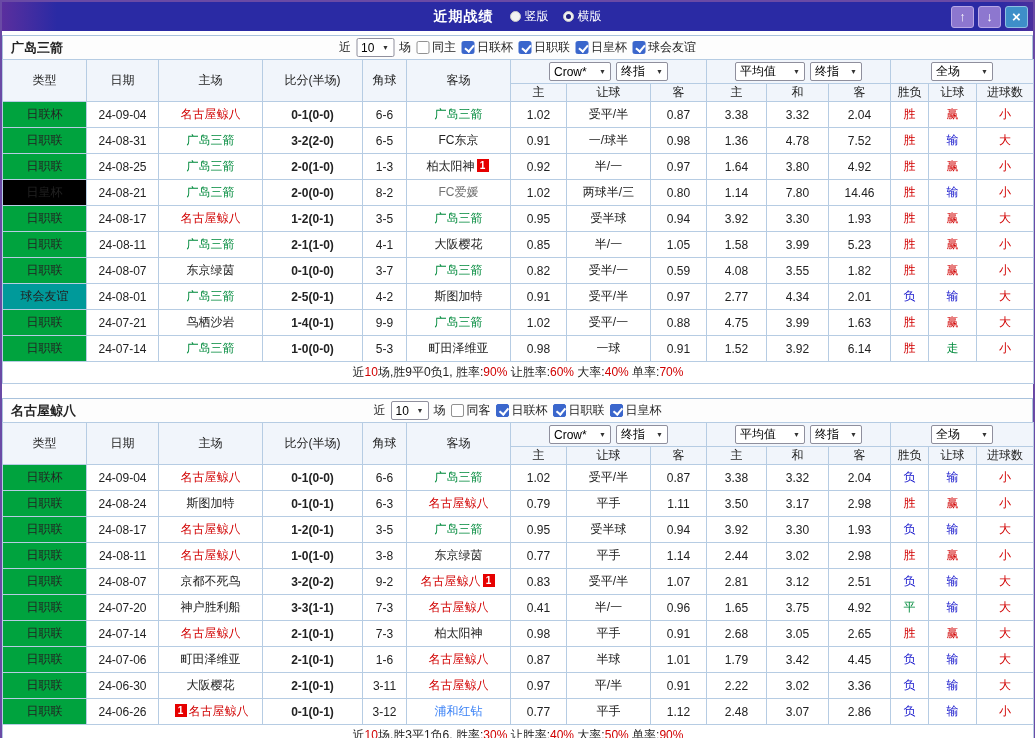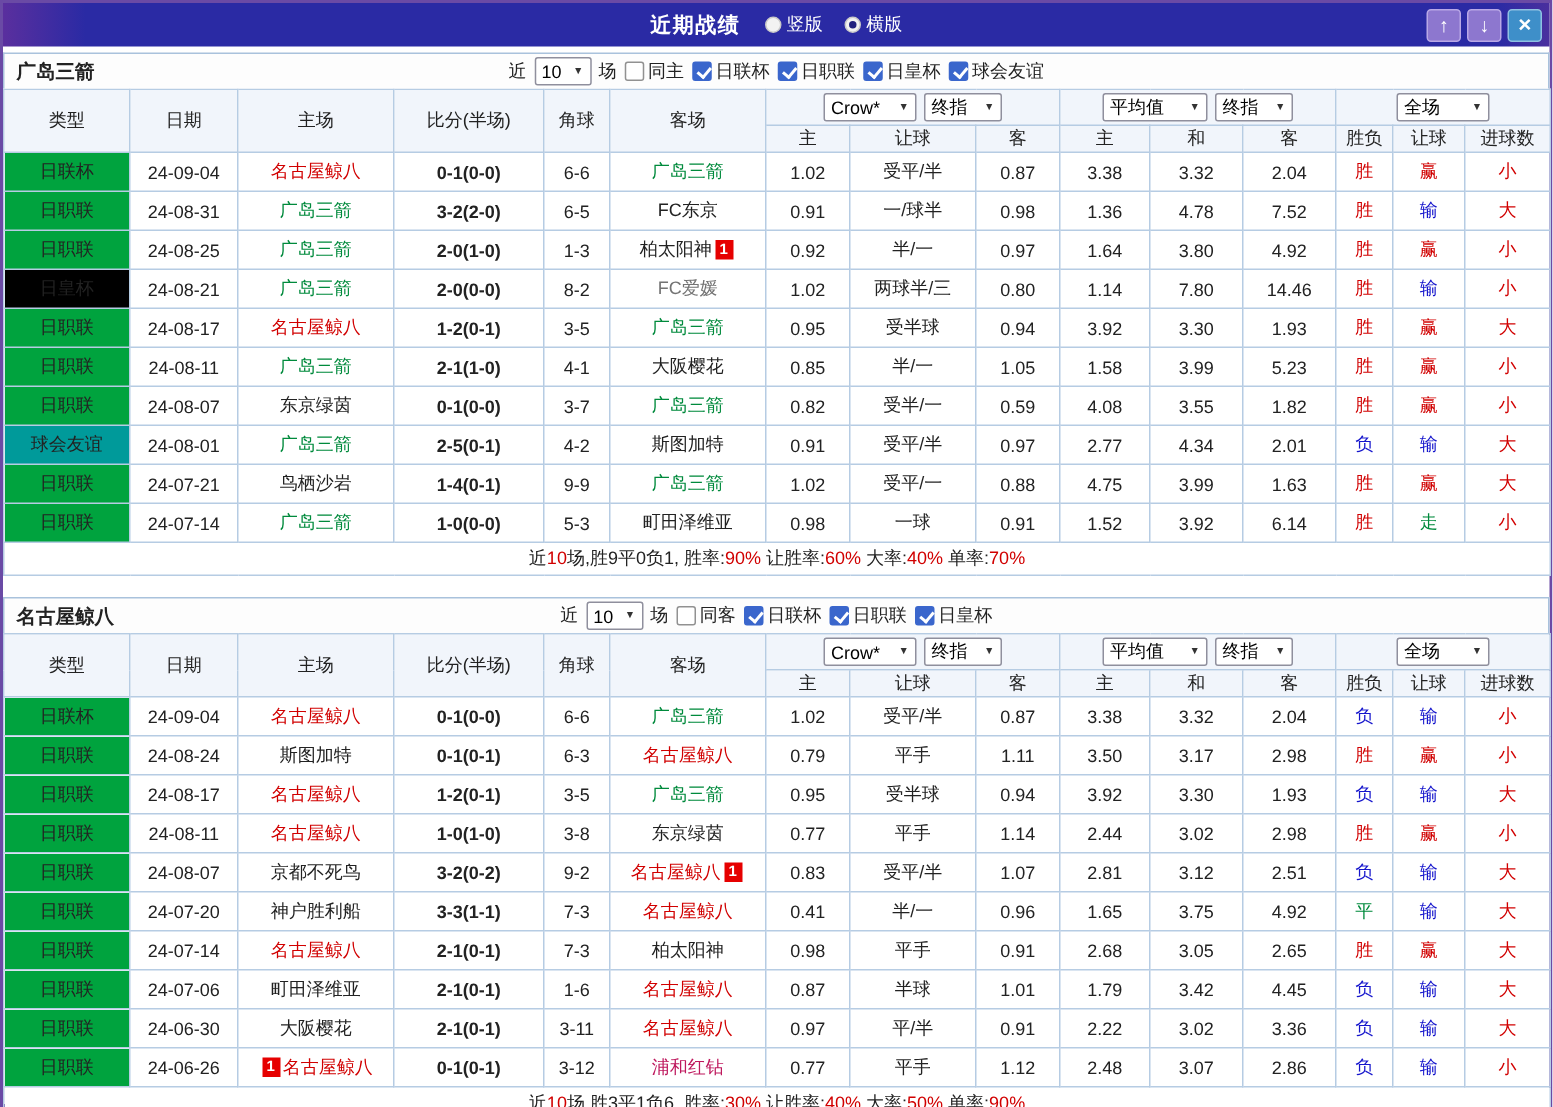--- a/index.html
+++ b/index.html
@@ -604,21 +604,21 @@
               <td style="color:#1515cc">负</td>
               <td style="color:#1515cc">输</td>
               <td style="color:#d10000">大</td>
             </tr>
             <tr>
               <td class="type-cell" style="background:#00a33e">日职联</td>
               <td>24-06-26</td>
               <td><span class="rank-badge">1</span><span style="color:#d10000">名古屋鲸八</span></td>
               <td class="score">0-1(0-1)</td>
               <td>3-12</td>
-              <td><span style="color:#be185d">浦和红钻</span></td>
+              <td><span style="color:#3b82f6">浦和红钻</span></td>
               <td>0.77</td>
               <td>平手</td>
               <td>1.12</td>
               <td>2.48</td>
               <td>3.07</td>
               <td>2.86</td>
               <td style="color:#1515cc">负</td>
               <td style="color:#1515cc">输</td>
               <td style="color:#d10000">小</td>
             </tr>

